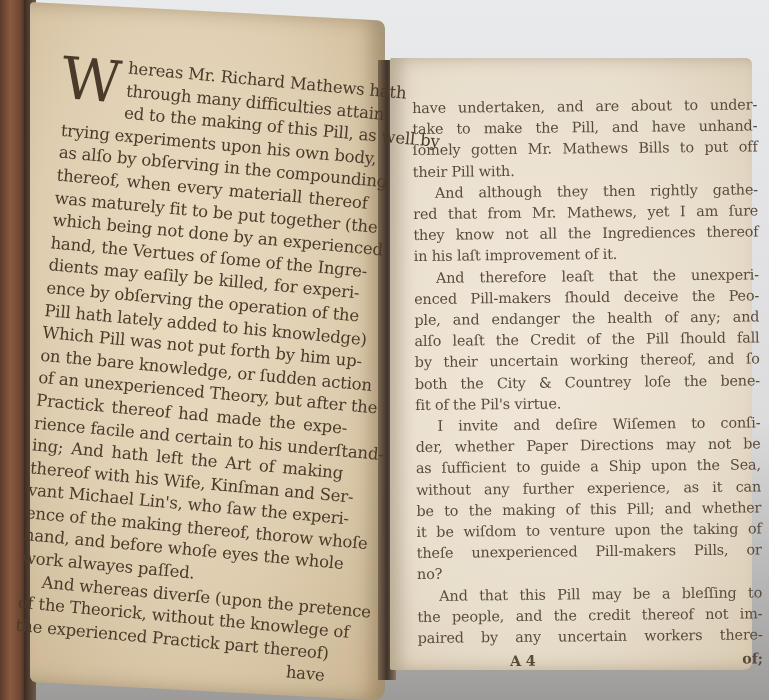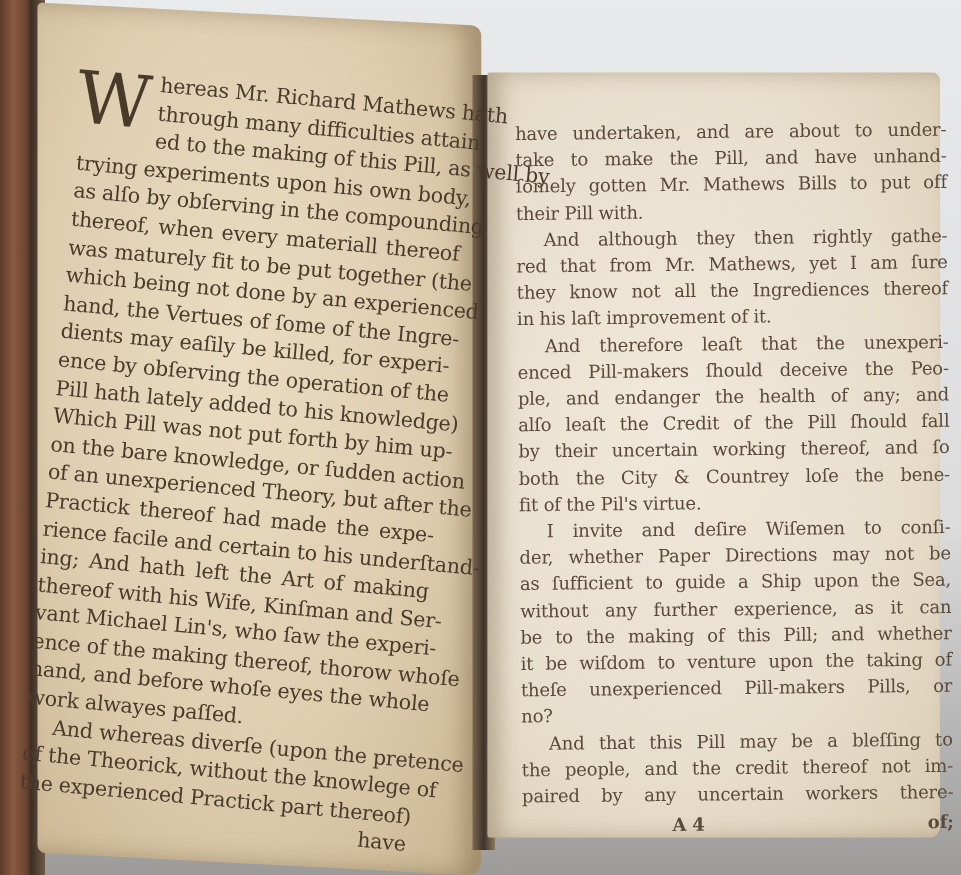--- a/index.html
+++ b/index.html
@@ -24,21 +24,21 @@
     color:#4a3a2a;font-size:16.5px;line-height:22.6px;letter-spacing:-.2px;}
   .text-right{position:absolute;left:412px;top:98px;width:345px;
     transform:rotate(-.6deg);transform-origin:left top;
     color:#5a4a3a;font-size:14.4px;line-height:21.2px;letter-spacing:-.15px;}
   .line{white-space:nowrap;text-align:justify;text-align-last:justify;display:block;}
   .line.last{text-align-last:left;}
   .indent{padding-left:22px;}
   .dropcap{float:left;font-size:58px;line-height:48px;margin:2px 6px 0 -4px;color:#4a3a2a;}
   .first-lines{padding-left:4px;}
   .sig-row{display:flex;justify-content:space-between;margin-top:2px;font-weight:bold;}
-  .sig{margin-left:120px;}
+  .sig{margin-left:92px;}
 </style>
 </head>
 <body>
 
 <div class="spine"></div>
 <div class="spine-inner"></div>
 <div class="page-left"></div>
 <div class="gutter"></div>
 <div class="page-right"></div>
 

